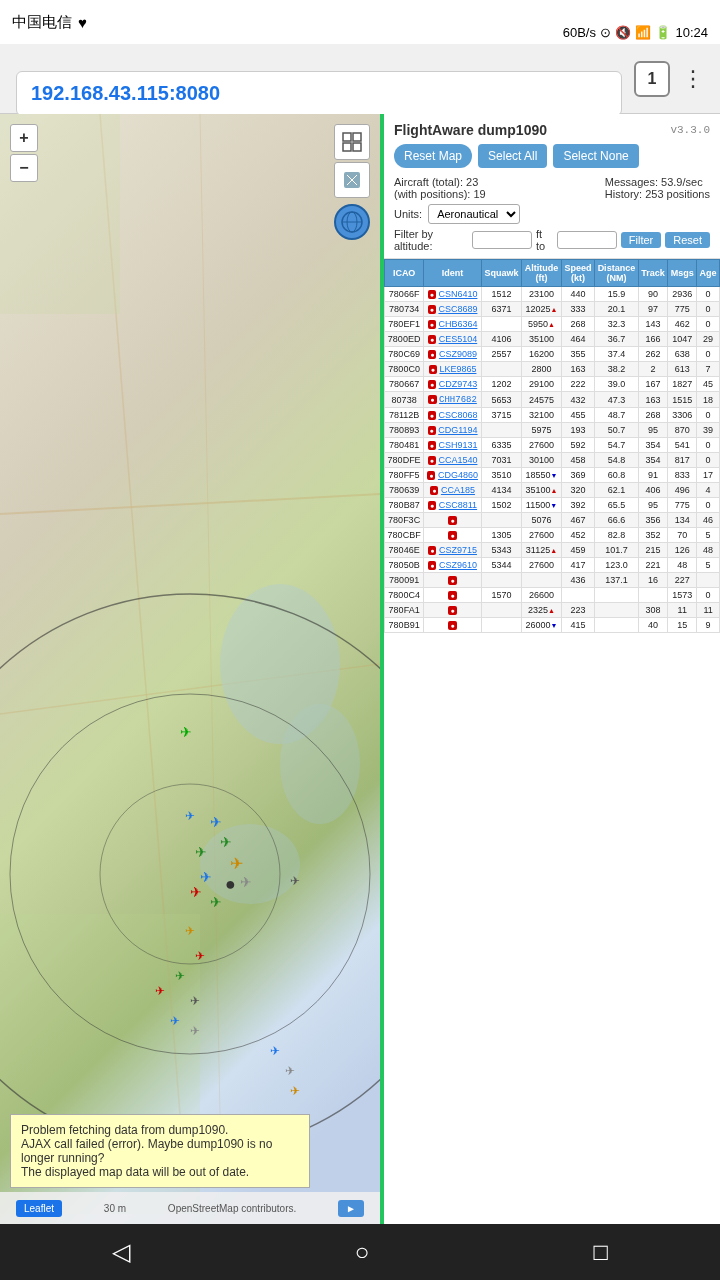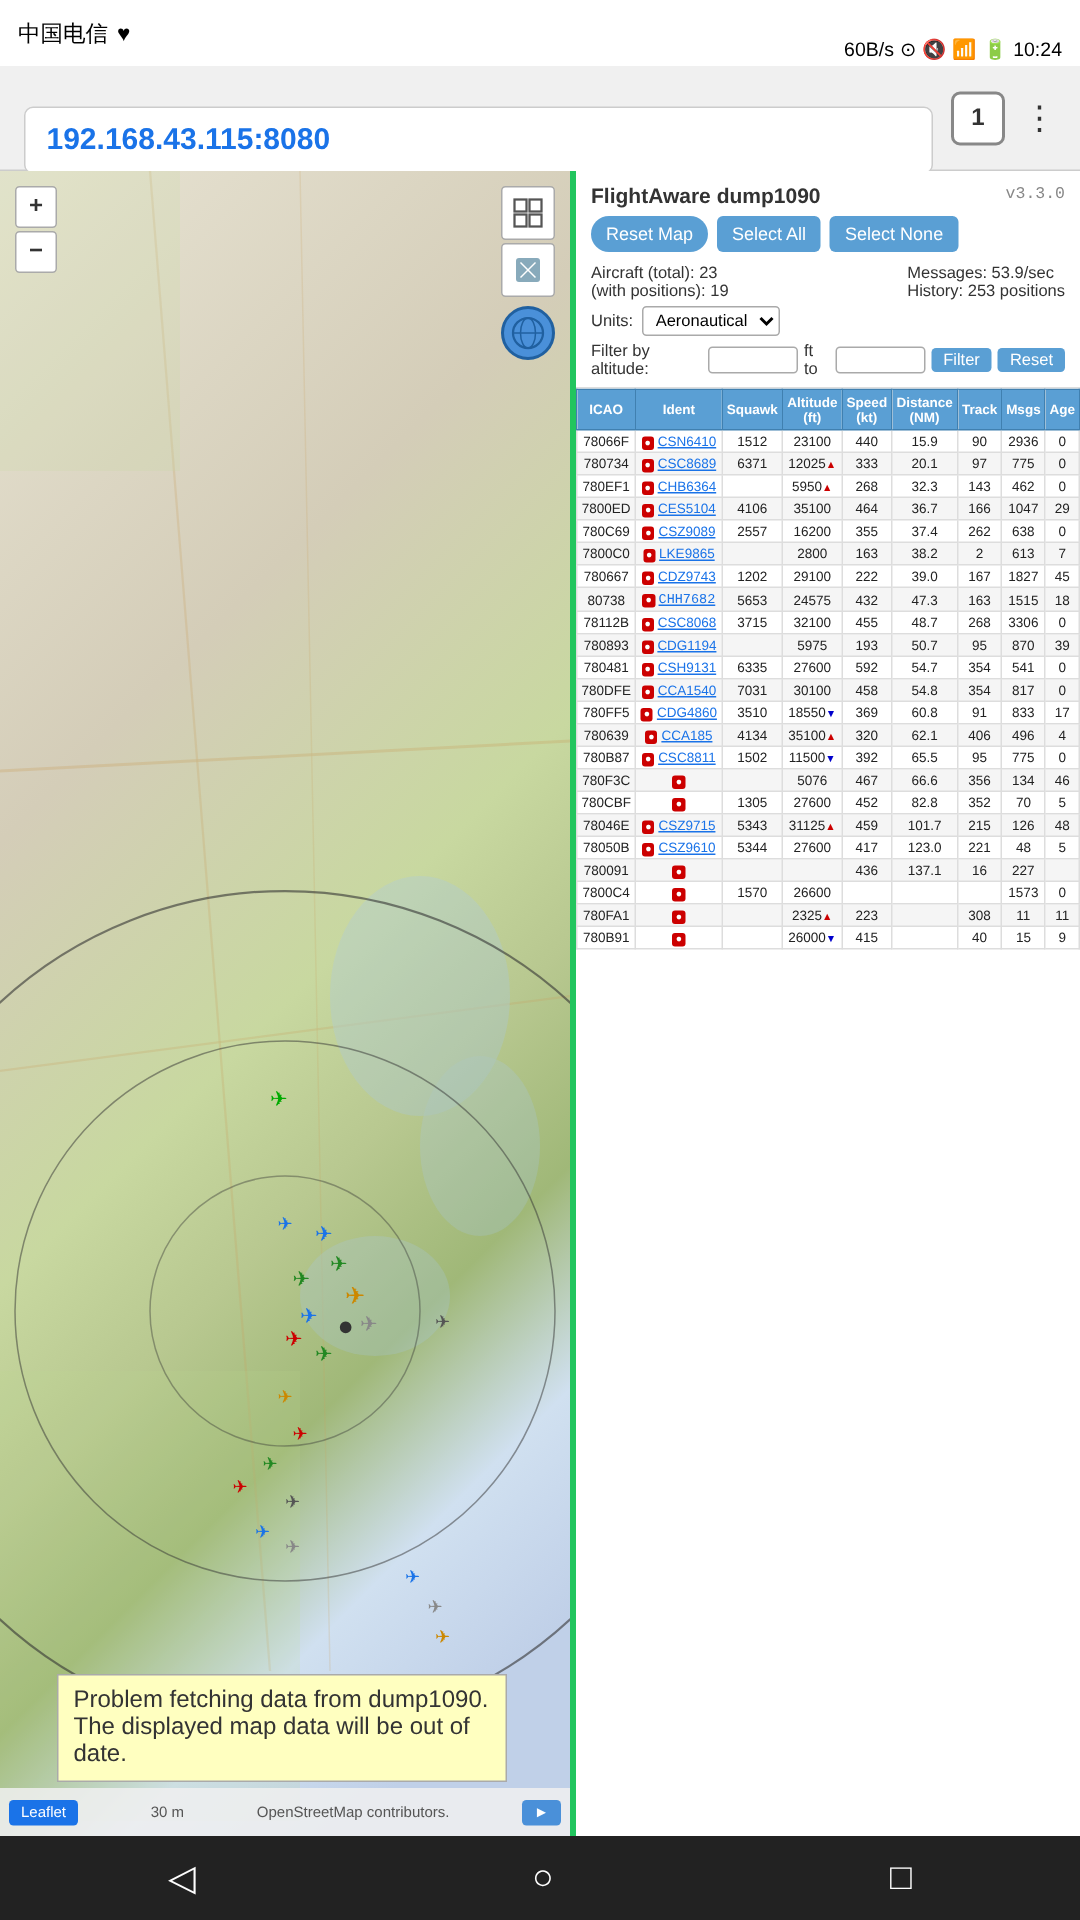--- a/index.html
+++ b/index.html
@@ -129,37 +129,36 @@
       margin-top: 4px;
     }
     
     .error-msg {
       position: absolute;
       bottom: 36px;
       left: 10px;
       background: #ffffc0;
       border: 1px solid #aaa;
       padding: 8px 10px;
-      font-size: 16px;
+      font-size: 12px;
       max-width: 300px;
       color: #333;
       z-index: 20;
-      margin-left: 28px;
     }
     .map-footer {
       position: absolute;
       bottom: 0;
       left: 0;
       right: 0;
       height: 32px;
       background: rgba(240,240,240,0.85);
       display: flex;
       align-items: center;
       justify-content: space-between;
-      padding: 0 6px;
+      padding: 0 16px;
       font-size: 10px;
       color: #555;
     }
     .leaflet-btn {
       background: #1a73e8;
       color: #fff;
       border: none;
       border-radius: 3px;
       padding: 3px 8px;
       font-size: 10px;
@@ -382,20 +381,21 @@
           <svg width="24" height="24" viewBox="0 0 24 24">
               <circle cx="12" cy="12" r="10" fill="#4a90d9" stroke="#2060a0" stroke-width="1.5"></circle>
               <ellipse cx="12" cy="12" rx="5" ry="10" fill="none" stroke="#2060a0" stroke-width="1"></ellipse>
               <line x1="2" y1="12" x2="22" y2="12" stroke="#2060a0" stroke-width="1"></line>
             </svg>
         </div>
       </div>
 
       <div class="error-msg">
         <div>Problem fetching data from dump1090.</div>
+        <div>AJAX call failed (error). Maybe dump1090 is no longer running?</div>
         <div>The displayed map data will be out of date.</div>
       </div>
 
       <div class="map-footer">
         <button class="leaflet-btn">Leaflet</button>
         <span>30 m</span>
         <span>OpenStreetMap contributors.</span>
         <button style="background:#4a90d9;color:#fff;border:none;border-radius:3px;padding:3px 8px;font-size:10px;">►</button>
       </div>
     </div>

